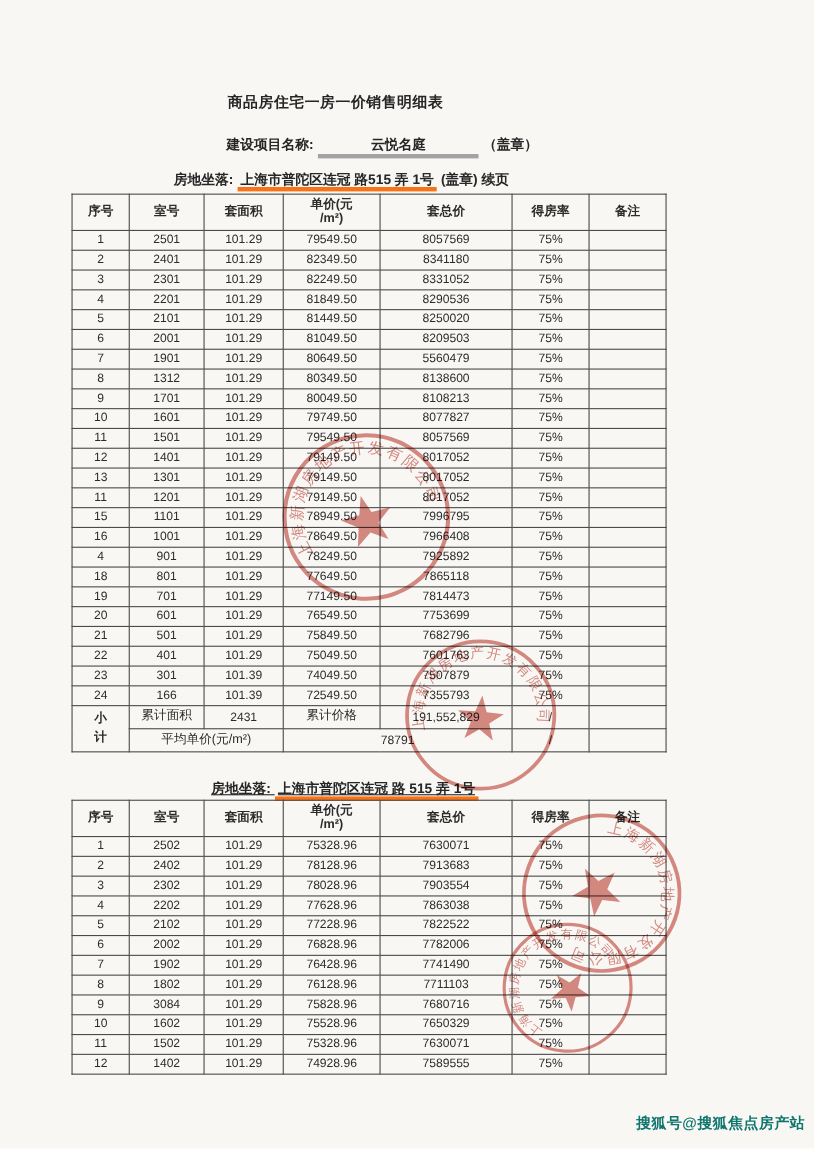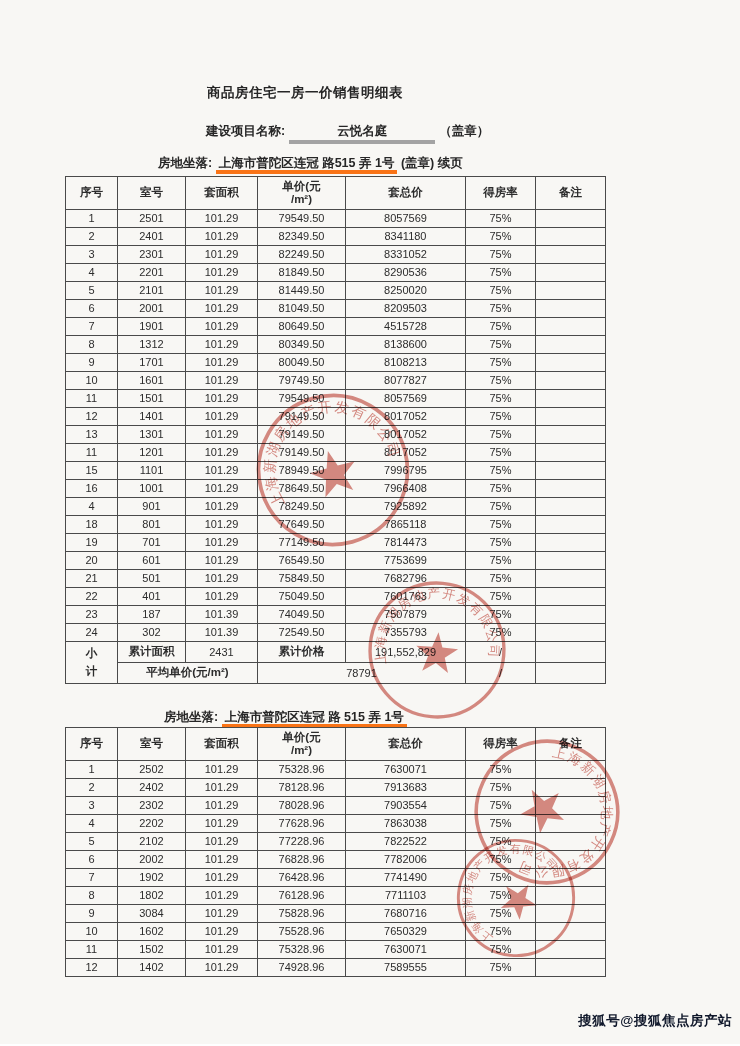--- a/index.html
+++ b/index.html
@@ -5,32 +5,32 @@
   html,body{margin:0;padding:0;}
   body{width:740px;height:1046px;background:#ffffff;font-family:"Liberation Sans","DejaVu Sans",sans-serif;}
   .page{position:relative;width:740px;height:1044px;background:#f8f7f4;overflow:hidden;color:#262626;}
   .b{font-weight:bold;}
   .u{border-bottom:4px solid #f97316;}
   .doc-title{position:absolute;left:207px;top:84px;font-size:13.5px;font-weight:bold;letter-spacing:.5px;}
   .project-line{position:absolute;left:206px;top:123px;font-size:12.5px;}
   .project-line .name{display:inline-block;min-width:118px;text-align:center;padding:0 14px;margin:0 4px;font-weight:bold;border-bottom:4px solid #a3a3a3;}
   .location-line{position:absolute;font-size:12.5px;}
   .loc1{left:158px;top:155px;}
-  .loc2{left:164px;top:709px;}
+  .loc2{left:192px;top:709px;text-decoration:underline;}
   .location-line .u{padding:0 3px;}
   table{position:absolute;border-collapse:collapse;table-layout:fixed;background:transparent;}
   #table1{left:65px;top:176px;width:540px;}
   #table2{left:65px;top:727px;width:540px;}
   th,td{border:1px solid #4a4a4a;text-align:center;vertical-align:middle;font-size:11px;color:#2c2c2c;padding:0 2px;height:17px;line-height:1.15;overflow:hidden;}
   th{font-weight:bold;font-size:11.5px;height:32px;white-space:pre-line;}
-  td.lab{font-weight:bold;font-size:11.5px;}
+  td.lab{font-weight:normal;font-size:11.5px;}
   td.sum-label{font-weight:bold;font-size:11.5px;white-space:pre-line;line-height:1.5;}
   tr.summary td{height:20px;}
   .stamp{position:absolute;opacity:.62;mix-blend-mode:multiply;pointer-events:none;}
-  .watermark{position:absolute;right:8px;top:1012px;font-size:13.5px;font-weight:bold;color:#0f172a;letter-spacing:.5px;}
+  .watermark{position:absolute;right:8px;top:1012px;font-size:13.5px;font-weight:bold;color:#0f766e;letter-spacing:.5px;}
 </style>
 </head>
 <body>
 
 <div class="page">
 
   <div class="doc-title">商品房住宅一房一价销售明细表</div>
 
   <div class="project-line">
     <span class="b">建设项目名称:</span><span class="name">云悦名庭</span><span class="b">（盖章）</span>
@@ -118,21 +118,21 @@
           <td>81049.50</td>
           <td>8209503</td>
           <td>75%</td>
           <td></td>
         </tr>
         <tr>
           <td>7</td>
           <td>1901</td>
           <td>101.29</td>
           <td>80649.50</td>
-          <td>4515728</td>
+          <td>5560479</td>
           <td>75%</td>
           <td></td>
         </tr>
         <tr>
           <td>8</td>
           <td>1312</td>
           <td>101.29</td>
           <td>80349.50</td>
           <td>8138600</td>
           <td>75%</td>
@@ -259,30 +259,30 @@
           <td>22</td>
           <td>401</td>
           <td>101.29</td>
           <td>75049.50</td>
           <td>7601763</td>
           <td>75%</td>
           <td></td>
         </tr>
         <tr>
           <td>23</td>
-          <td>187</td>
+          <td>301</td>
           <td>101.39</td>
           <td>74049.50</td>
           <td>7507879</td>
           <td>75%</td>
           <td></td>
         </tr>
         <tr>
           <td>24</td>
-          <td>302</td>
+          <td>166</td>
           <td>101.39</td>
           <td>72549.50</td>
           <td>7355793</td>
           <td>75%</td>
           <td></td>
         </tr>
         <tr class="summary">
           <td rowspan="2" class="sum-label">小
 计</td>
           <td class="lab">累计面积</td>

